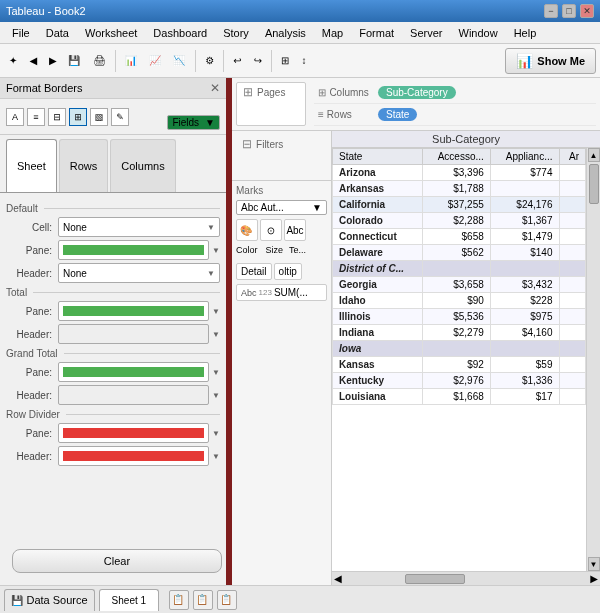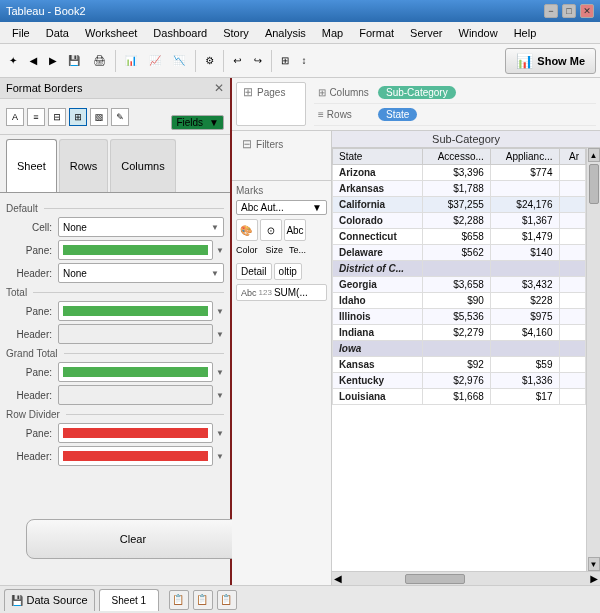--- a/index.html
+++ b/index.html
@@ -18,21 +18,21 @@
     .toolbar { background: #f5f5f5; height: 34px; display: flex; align-items: center; padding: 0 4px; border-bottom: 1px solid #ccc; gap: 2px; }
     .toolbar-btn { height: 26px; padding: 2px 4px; border: 1px solid transparent; border-radius: 2px; background: transparent; cursor: pointer; font-size: 10px; display: flex; align-items: center; justify-content: center; }
     .toolbar-sep { width: 1px; height: 22px; background: #ccc; margin: 0 2px; }
     .show-me-btn { background: linear-gradient(to bottom, #f8f8f8, #e0e0e0); border: 1px solid #aaa; border-radius: 3px; padding: 3px 10px; height: 26px; cursor: pointer; display: flex; align-items: center; gap: 4px; font-size: 11px; font-weight: bold; }
     .show-me-icon { color: #d44; font-size: 14px; }
 
     
     .main { display: flex; height: calc(613px - 22px - 22px - 34px - 28px); }
 
     
-    .format-panel { width: 232px; background: #f0f0f0; border-right: 2px solid #7f1d1d; display: flex; flex-direction: column; }
+    .format-panel { width: 232px; background: #f0f0f0; border-right: 6px solid #7f1d1d; display: flex; flex-direction: column; }
     .format-panel-header { background: #e0e0e0; border-bottom: 1px solid #ccc; padding: 3px 6px; display: flex; align-items: center; justify-content: space-between; }
     .format-panel-close { cursor: pointer; font-size: 12px; color: #666; }
     .format-panel-icons { display: flex; align-items: center; gap: 3px; padding: 4px 6px; border-bottom: 1px solid #ccc; }
     .fmt-icon { width: 18px; height: 18px; border: 1px solid #aaa; background: #fff; cursor: pointer; display: flex; align-items: center; justify-content: center; font-size: 9px; }
     .fmt-icon.active { border-color: #0060b0; background: #d0e8f0; }
     .fields-btn { margin-left: auto; background: #15803d; border: 1px solid #aaa; border-radius: 2px; padding: 1px 4px; cursor: pointer; font-size: 10px; display: flex; align-items: center; gap: 6px; margin-top: 12px; }
 
     
     .tabs { display: flex; padding: 4px 6px 0; gap: 2px; }
     .tab { padding: 20px 10px; border: 1px solid #ccc; border-bottom: none; border-radius: 3px 3px 0 0; background: #e0e0e0; cursor: pointer; font-size: 11px; }
@@ -45,21 +45,21 @@
     .format-row { display: flex; align-items: center; margin: 3px 0; }
     .format-row-label { width: 52px; text-align: right; padding-right: 6px; font-size: 10px; color: #444; }
     .format-dropdown { flex: 1; height: 20px; border: 1px solid #aaa; background: #fff; border-radius: 2px; display: flex; align-items: center; justify-content: space-between; padding: 0 4px; cursor: pointer; font-size: 10px; }
     .format-color-line { flex: 1; height: 20px; border: 1px solid #aaa; background: #fff; border-radius: 2px; display: flex; align-items: center; padding: 2px 4px; cursor: pointer; }
     .color-preview { height: 10px; flex: 1; }
     .color-green { background: #4caf50; }
     .color-red { background: #e53935; }
     .dropdown-arrow { font-size: 8px; color: #666; }
 
     
-    .clear-btn { margin: 26px; height: 40px; background: linear-gradient(to bottom, #f8f8f8, #e0e0e0); border: 1px solid #aaa; border-radius: 8px; cursor: pointer; font-size: 11px; }
+    .clear-btn { margin: 12px; height: 24px; background: linear-gradient(to bottom, #f8f8f8, #e0e0e0); border: 1px solid #aaa; border-radius: 8px; cursor: pointer; font-size: 11px; }
 
     
     .worksheet { flex: 1; display: flex; flex-direction: column; background: #fff; overflow: hidden; }
 
     
     .cards-area { background: #f5f5f5; border-bottom: 1px solid #ccc; padding: 4px; display: flex; gap: 8px; }
     .card { flex: 1; border: 1px solid #ccc; background: #fff; border-radius: 2px; min-height: 40px; }
     .card-header { font-size: 10px; color: #666; padding: 2px 6px; display: flex; align-items: center; gap: 4px; }
     .card-icon { color: #888; font-size: 12px; }
     .pages-card { width: 70px; flex: 0 0 70px; }

